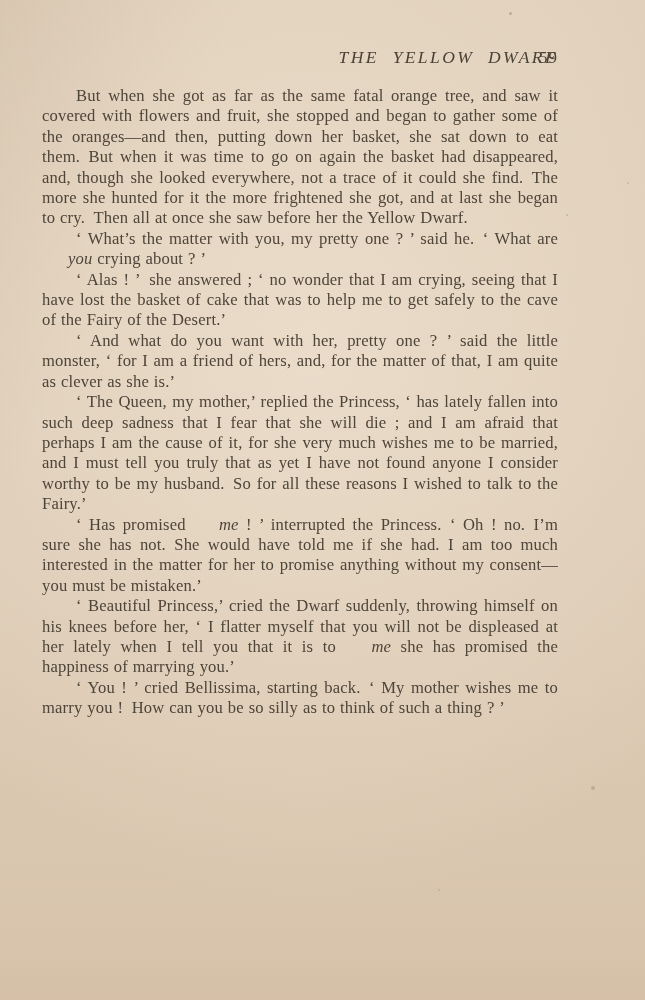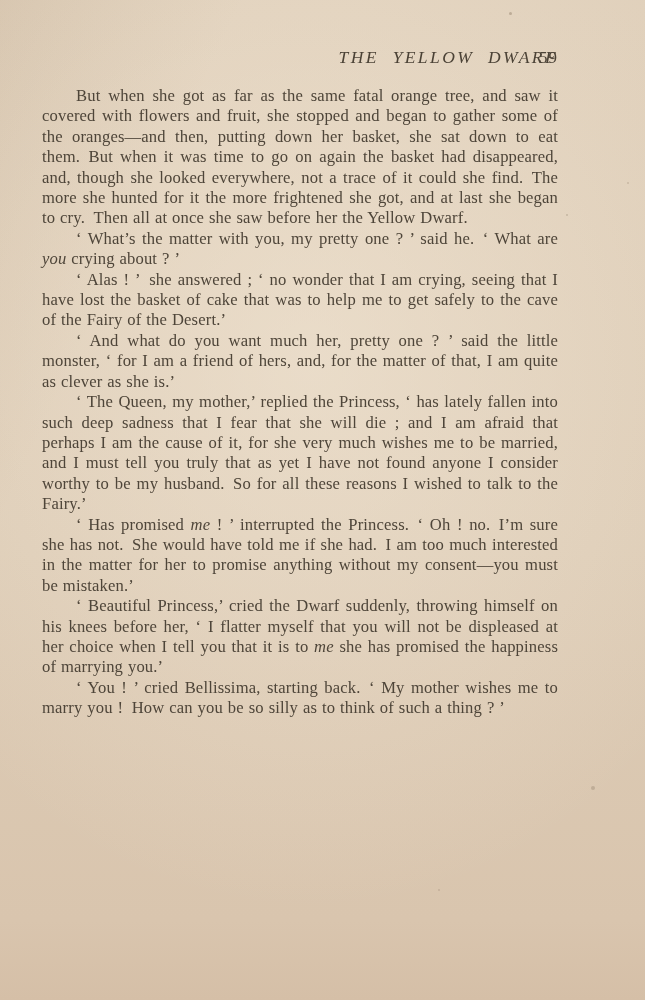--- a/index.html
+++ b/index.html
@@ -58,20 +58,21 @@
     text-align: justify;
     letter-spacing: 0.15px;
     word-spacing: 0.6px;
   }
   .text-block p {
     margin: 0;
     text-indent: 34px;
   }
   .text-block em {
     font-style: italic;
+    margin-left: 26px;
   }
   .speck {
     position: absolute;
     border-radius: 50%;
     background: #8d7c66;
   }
   .speck-1 { left: 509px; top: 12px;  width: 3px; height: 3px; opacity: 0.45; }
   .speck-2 { left: 591px; top: 786px; width: 4px; height: 4px; opacity: 0.35; }
   .speck-3 { left: 566px; top: 214px; width: 2px; height: 2px; opacity: 0.35; }
   .speck-4 { left: 627px; top: 182px; width: 2px; height: 2px; opacity: 0.3; }
@@ -83,24 +84,24 @@
 <div class="paper">
   <div class="running-header">
     <div class="running-title">THE YELLOW DWARF</div>
     <div class="page-number">59</div>
   </div>
 
   <div class="text-block">
       <p><span>But when she got as far as the same fatal orange tree, and saw it covered with flowers and fruit, she stopped and began to gather some of the oranges—and then, putting down her basket, she sat down to eat them. But when it was time to go on again the basket had disappeared, and, though she looked everywhere, not a trace of it could she find. The more she hunted for it the more frightened she got, and at last she began to cry. Then all at once she saw before her the Yellow Dwarf.</span></p>
       <p><span>‘ What’s the matter with you, my pretty one ? ’ said he. ‘ What are </span><em>you</em><span> crying about ? ’</span></p>
       <p><span>‘ Alas ! ’ she answered ; ‘ no wonder that I am crying, seeing that I have lost the basket of cake that was to help me to get safely to the cave of the Fairy of the Desert.’</span></p>
-      <p><span>‘ And what do you want much her, pretty one ? ’ said the little monster, ‘ for I am a friend of hers, and, for the matter of that, I am quite as clever as she is.’</span></p>
+      <p><span>‘ And what do you want with her, pretty one ? ’ said the little monster, ‘ for I am a friend of hers, and, for the matter of that, I am quite as clever as she is.’</span></p>
       <p><span>‘ The Queen, my mother,’ replied the Princess, ‘ has lately fallen into such deep sadness that I fear that she will die ; and I am afraid that perhaps I am the cause of it, for she very much wishes me to be married, and I must tell you truly that as yet I have not found anyone I consider worthy to be my husband. So for all these reasons I wished to talk to the Fairy.’</span></p>
       <p><span>‘ Has promised </span><em>me</em><span> ! ’ interrupted the Princess. ‘ Oh ! no. I’m sure she has not. She would have told me if she had. I am too much interested in the matter for her to promise anything without my consent—you must be mistaken.’</span></p>
-      <p><span>‘ Beautiful Princess,’ cried the Dwarf suddenly, throwing himself on his knees before her, ‘ I flatter myself that you will not be displeased at her choice when I tell you that it is to </span><em>me</em><span> she has promised the happiness of marrying you.’</span></p>
+      <p><span>‘ Beautiful Princess,’ cried the Dwarf suddenly, throwing himself on his knees before her, ‘ I flatter myself that you will not be displeased at her lately when I tell you that it is to </span><em>me</em><span> she has promised the happiness of marrying you.’</span></p>
       <p><span>‘ You ! ’ cried Bellissima, starting back. ‘ My mother wishes me to marry you ! How can you be so silly as to think of such a thing ? ’</span></p>
     </div>
 
   <div class="speck speck-1"></div>
   <div class="speck speck-2"></div>
   <div class="speck speck-3"></div>
   <div class="speck speck-4"></div>
   <div class="speck speck-5"></div>
 </div>
 

